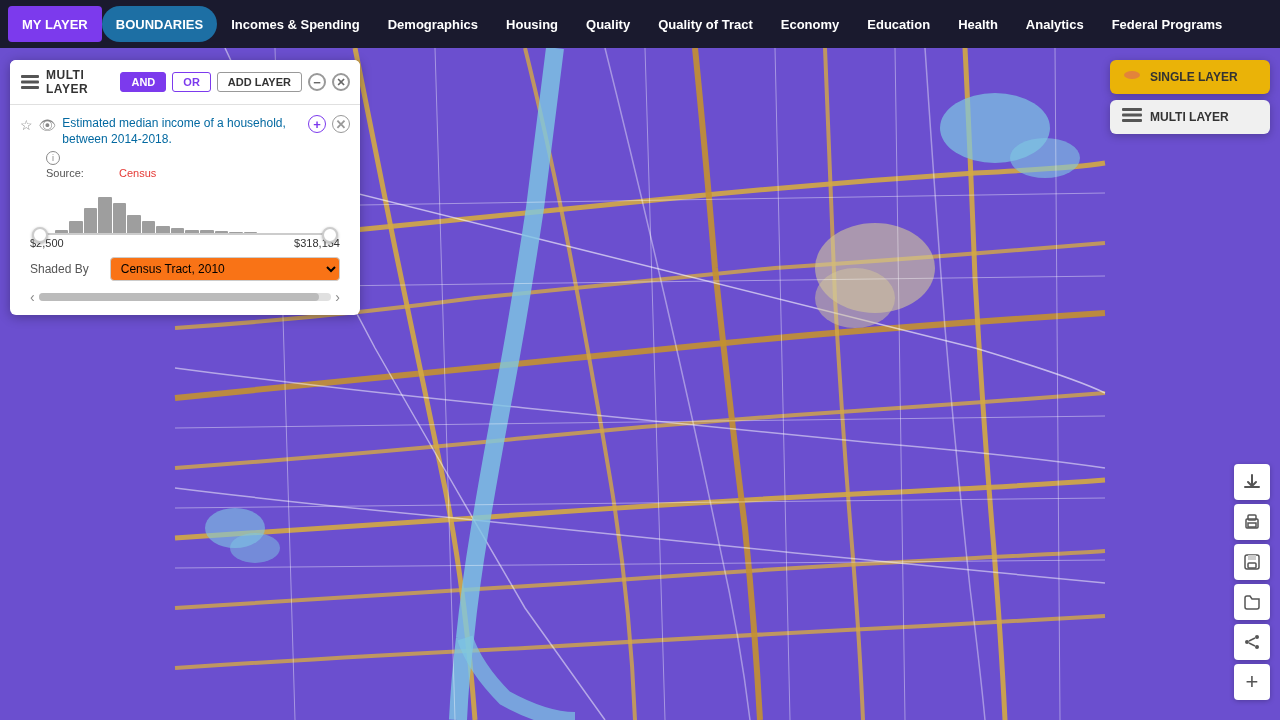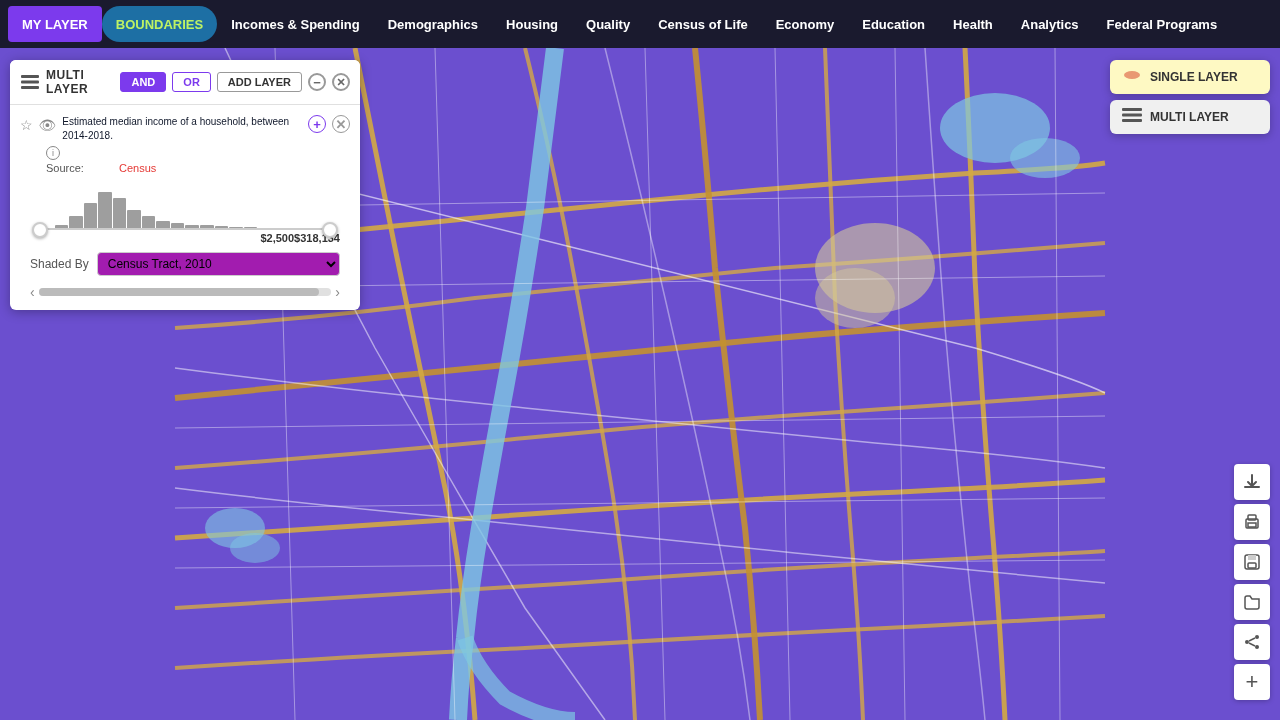--- a/index.html
+++ b/index.html
@@ -27,21 +27,21 @@
       color: #fff;
       background: transparent;
       height: 36px;
     }
     .nav-btn.active-purple {
       background: #7c3aed;
       color: #fff;
     }
     .nav-btn.active-blue {
       background: #1d6fa4;
-      color: #bef264;
+      color: #ffffff;
       border-radius: 18px;
     }
 
     
     #map {
       position: absolute;
       top: 48px; left: 0; right: 0; bottom: 0;
       background: #6b4fcf;
       overflow: hidden;
     }
@@ -129,22 +129,22 @@
       align-items: flex-start;
       gap: 6px;
     }
     .star-icon, .eye-icon {
       font-size: 14px;
       cursor: pointer;
       color: #888;
       margin-top: 2px;
     }
     .layer-title {
-      font-size: 10px;
-      color: #0f172a;
+      font-size: 12px;
+      color: #0369a1;
       flex: 1;
       line-height: 1.35;
     }
     .plus-circle, .x-circle {
       width: 18px; height: 18px;
       border-radius: 50%;
       border: 1.5px solid #7c3aed;
       display: flex; align-items: center; justify-content: center;
       cursor: pointer;
       font-size: 13px;
@@ -218,46 +218,45 @@
       background: #fff;
       border: 2px solid #ccc;
       top: -6px;
       cursor: pointer;
       box-shadow: 0 1px 3px rgba(0,0,0,0.3);
     }
     .slider-thumb-left { left: 0; transform: translateX(-50%); }
     .slider-thumb-right { right: 0; transform: translateX(50%); }
     .range-labels {
       display: flex;
-      justify-content: flex-end;
+      justify-content: space-between;
       font-size: 11px;
       color: #333;
       margin-top: 2px;
-      font-weight: bold;
     }
 
     
     .shaded-by-row {
       display: flex;
       align-items: center;
-      gap: 8px;
+      gap: 21px;
       padding: 8px 10px 4px 10px;
     }
     .shaded-label {
       font-size: 12px;
       color: #555;
       white-space: nowrap;
     }
     .shaded-select {
       flex: 1;
       font-size: 12px;
       padding: 3px 6px;
       border: 1px solid #ccc;
       border-radius: 4px;
-      background: #a21caf;
+      background: #f97316;
       cursor: pointer;
     }
 
     
     .panel-scroll {
       margin: 4px 10px;
       height: 8px;
       background: #e0e0e0;
       border-radius: 4px;
       position: relative;
@@ -276,21 +275,21 @@
       position: absolute;
       top: 60px;
       right: 10px;
       width: 160px;
       display: flex;
       flex-direction: column;
       gap: 6px;
       z-index: 200;
     }
     .layer-option {
-      background: #fef9c3;
+      background: #eab308;
       border-radius: 6px;
       box-shadow: 0 2px 8px rgba(0,0,0,0.25);
       padding: 8px 12px;
       display: flex;
       align-items: center;
       gap: 8px;
       cursor: pointer;
     }
     .layer-option-icon {
       font-size: 16px;
@@ -341,21 +340,21 @@
 </head>
 <body>
 
 <nav id="top-nav">
   <button class="nav-btn active-purple">MY LAYER</button>
   <button class="nav-btn active-blue">BOUNDARIES</button>
   <button class="nav-btn">Incomes &amp; Spending</button>
   <button class="nav-btn">Demographics</button>
   <button class="nav-btn">Housing</button>
   <button class="nav-btn">Quality</button>
-  <button class="nav-btn">Census of Life</button>
+  <button class="nav-btn">Quality of Tract</button>
   <button class="nav-btn">Economy</button>
   <button class="nav-btn">Education</button>
   <button class="nav-btn">Health</button>
   <button class="nav-btn">Analytics</button>
   <button class="nav-btn">Federal Programs</button>
 </nav>
 
 <div id="map">
   <svg id="map-svg" viewBox="0 0 930 672">
 

